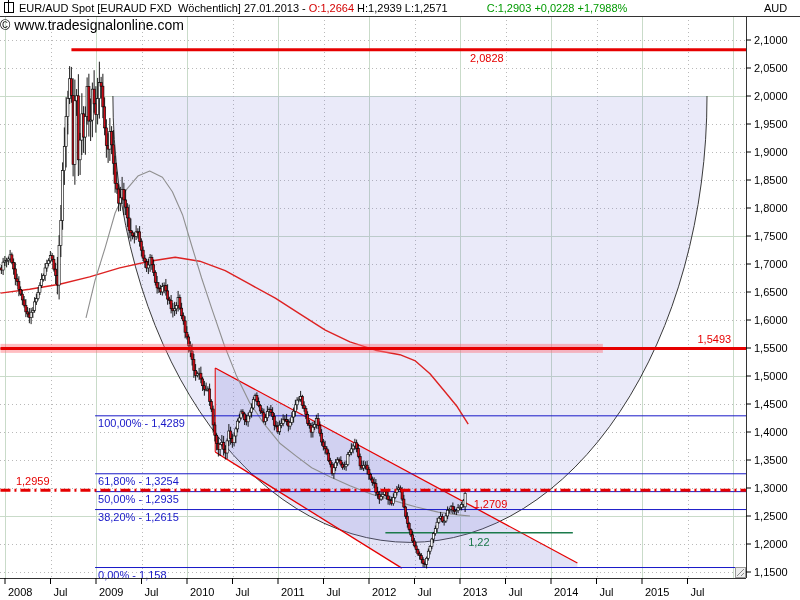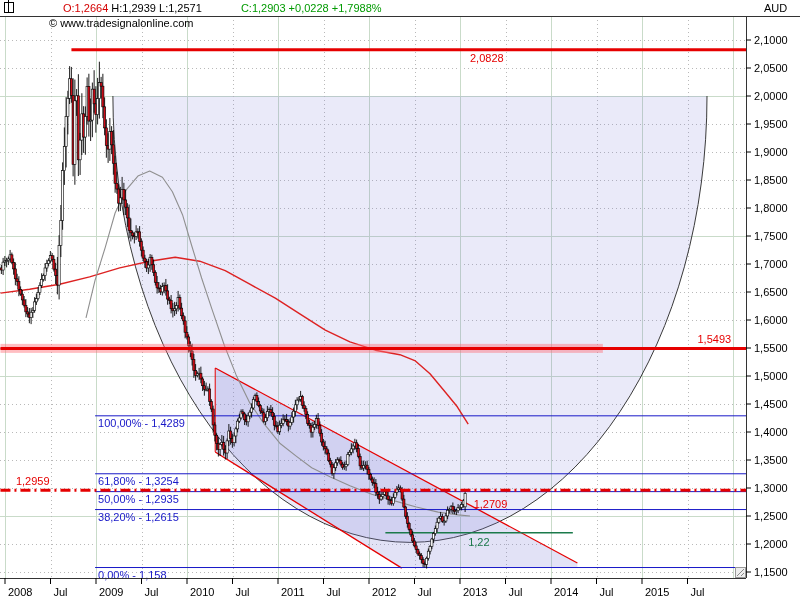--- a/index.html
+++ b/index.html
@@ -3,23 +3,23 @@
 <meta charset="utf-8">
 <style>
   html,body{margin:0;padding:0;background:#fff;width:800px;height:600px;overflow:hidden;}
   #stage{position:relative;width:800px;height:600px;font-family:"Liberation Sans",sans-serif;}
   #chart{position:absolute;left:0;top:0;}
   .titlebar{position:absolute;left:3px;top:1px;height:13px;display:flex;align-items:center;
             font-size:11px;color:#000;white-space:pre;}
   .ticon{display:inline-block;width:8px;height:9px;border:1px solid #000;background:#fff;
          position:relative;margin:0 5px 0 1px;}
   .ticon::after{content:"";position:absolute;left:3px;top:-3px;width:1px;height:13px;background:#000;}
-  .red{color:#d40000;margin-left:44px;}
+  .red{color:#d40000;}
   .green{color:#009a00;padding-left:36px;}
-  .copyright{position:absolute;left:17px;top:17px;font-size:11px;color:#000;padding-left:32px;}
+  .copyright{position:absolute;left:0;top:17px;font-size:14px;color:#000;}
   .aud{position:absolute;left:756px;top:2px;font-size:11px;color:#000;margin-left:8px;}
 </style>
 </head>
 <body>
 
 <div id="stage">
   <svg id="chart" width="800" height="600" viewBox="0 0 800 600">
       <rect x="0" y="0" width="800" height="600" fill="#ffffff"></rect>
       <g shape-rendering="crispEdges">
         <line x1="0" y1="40.5" x2="746" y2="40.5" stroke="#b9b9b9" stroke-width="1" stroke-dasharray="1 3"></line>
@@ -722,16 +722,16 @@
         <text x="645" y="596" fill="#000000" font-family="&quot;Liberation Sans&quot;,sans-serif" font-size="11px">2015</text>
         <line x1="687.5" y1="578" x2="687.5" y2="584" stroke="#000" stroke-width="1"></line>
         <text x="690.5" y="596" fill="#000000" font-family="&quot;Liberation Sans&quot;,sans-serif" font-size="11px">Jul</text>
       </g>
       <g>
         <rect x="735.5" y="567.5" width="10" height="10" fill="#eeeeee" stroke="#999999" stroke-width="1"></rect>
         <line x1="737" y1="576" x2="744" y2="569" stroke="#888" stroke-width="1"></line>
         <line x1="741" y1="576" x2="744" y2="573" stroke="#888" stroke-width="1"></line>
       </g>
     </svg>
-  <div class="titlebar"><span class="ticon"></span><span class="red">O:1,2664</span><span> H:1,2939 L:1,2571 </span><span class="green">C:1,2903 +0,0228 +1,7988%</span></div>
+  <div class="titlebar"><span class="ticon"></span><span>EUR/AUD Spot [EURAUD FXD  Wöchentlich] 27.01.2013 - </span><span class="red">O:1,2664</span><span> H:1,2939 L:1,2571 </span><span class="green">C:1,2903 +0,0228 +1,7988%</span></div>
   <div class="copyright">© www.tradesignalonline.com</div>
   <div class="aud">AUD</div>
 </div>
 
 </body></html>

